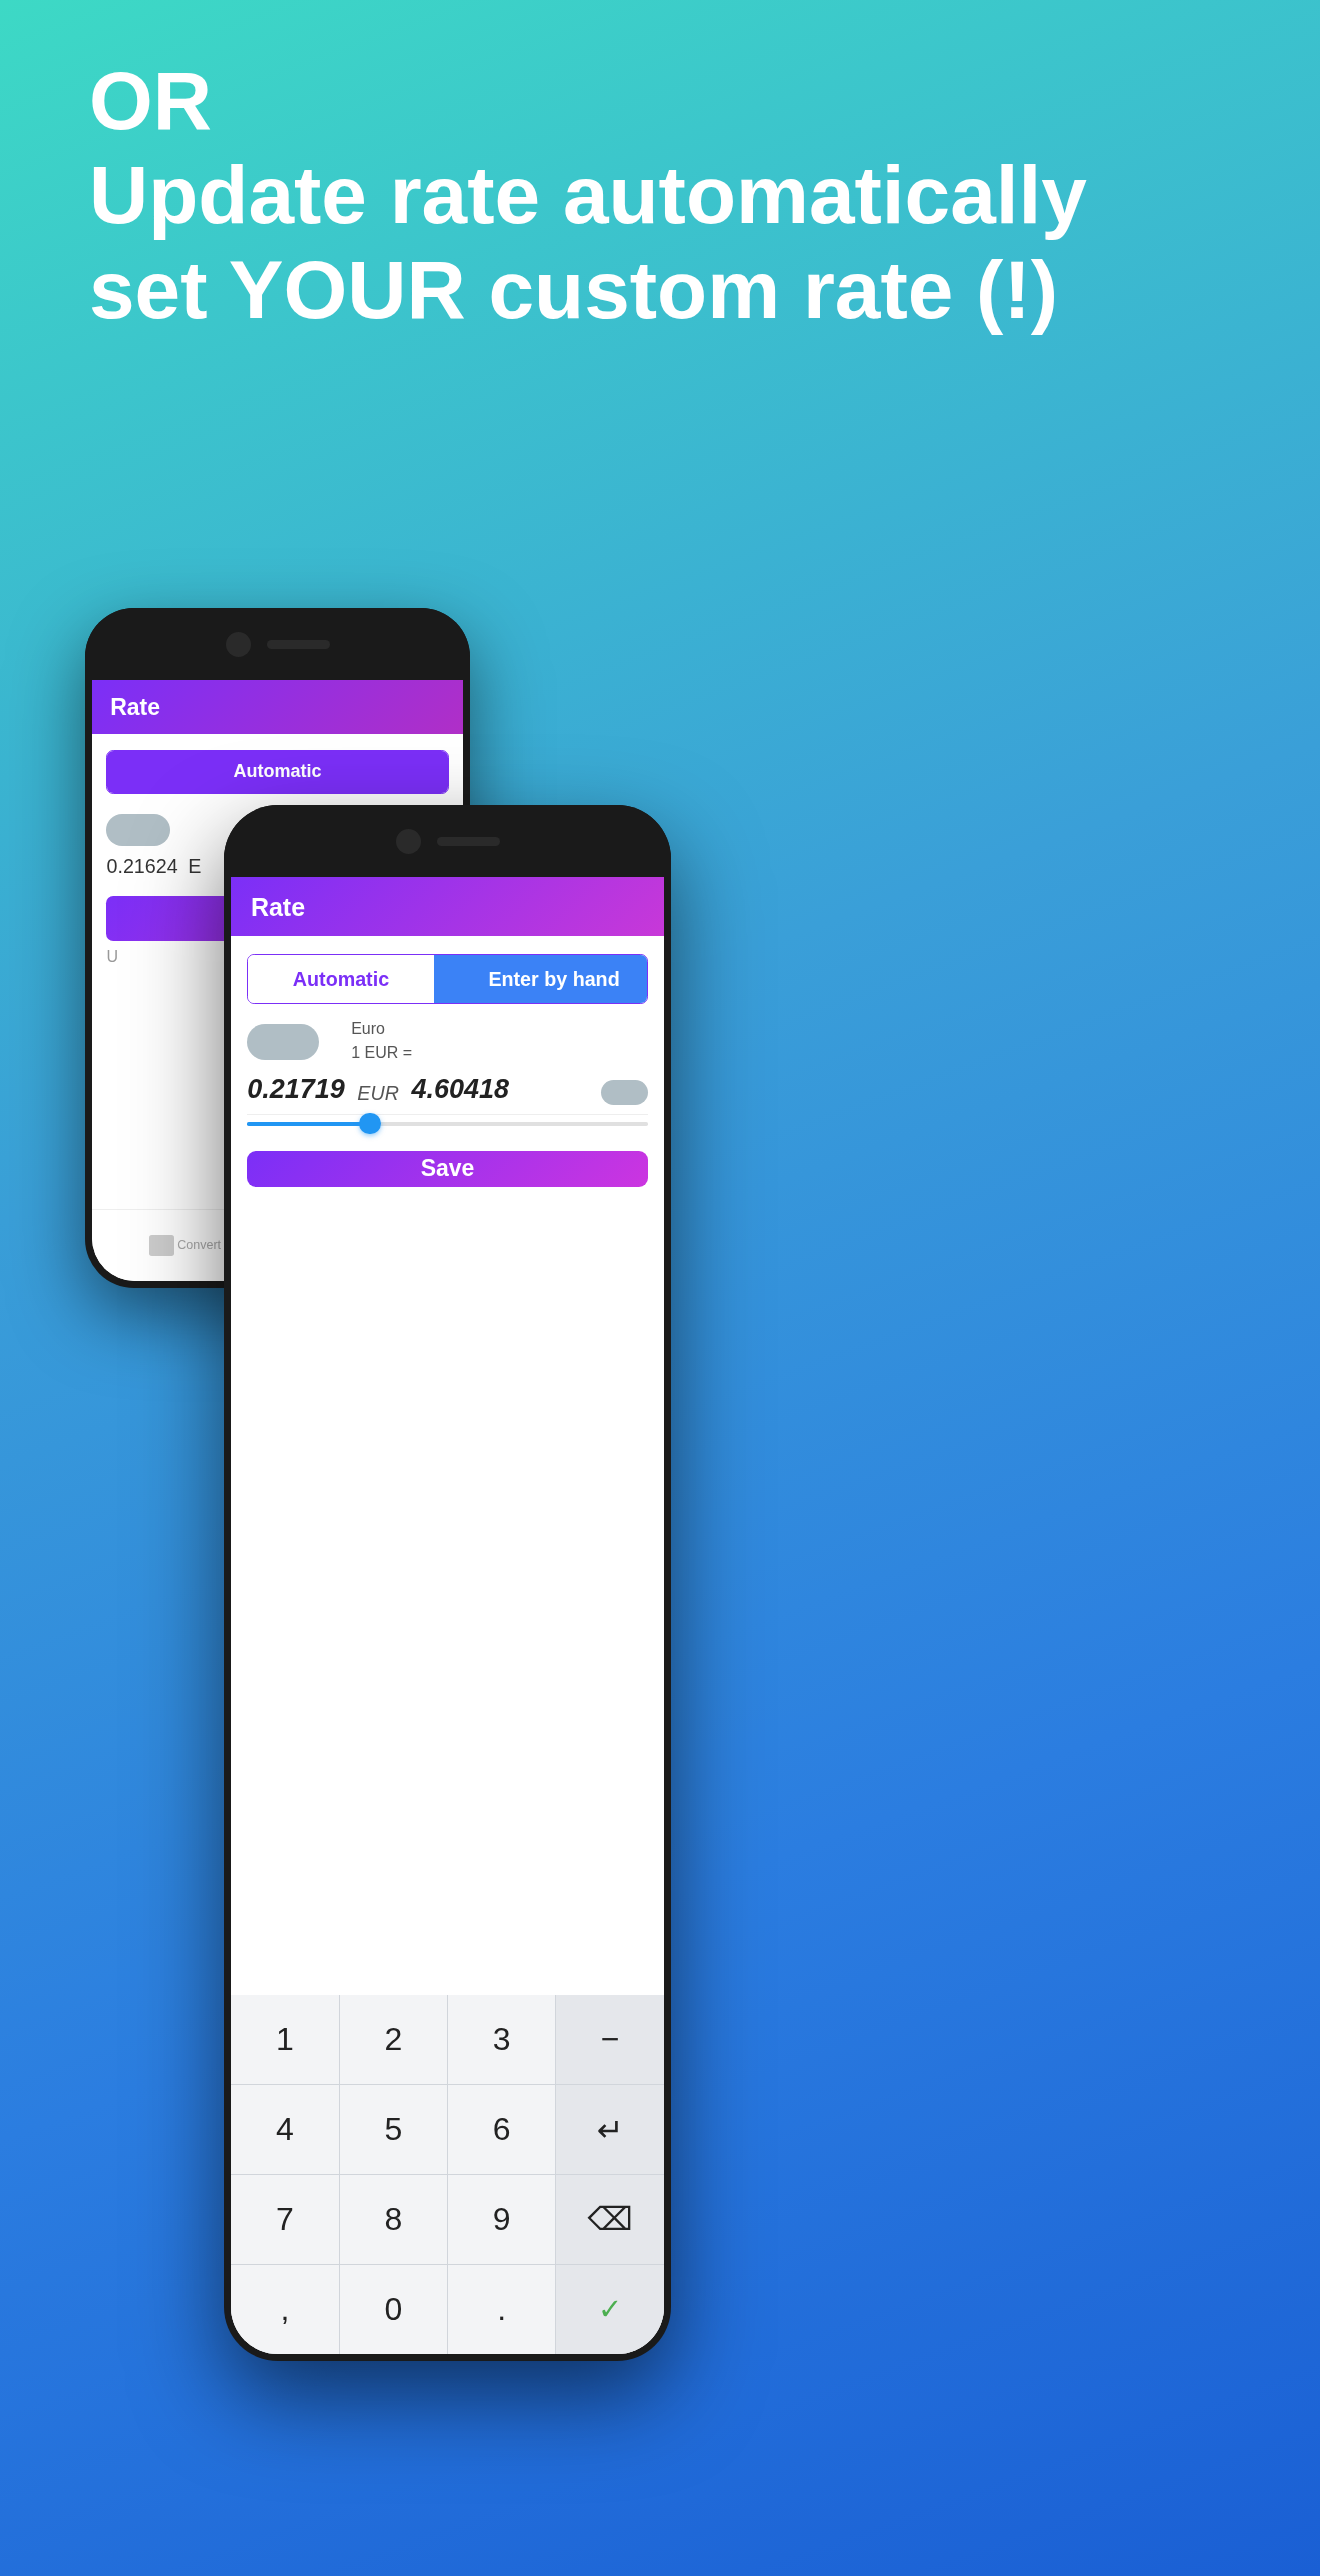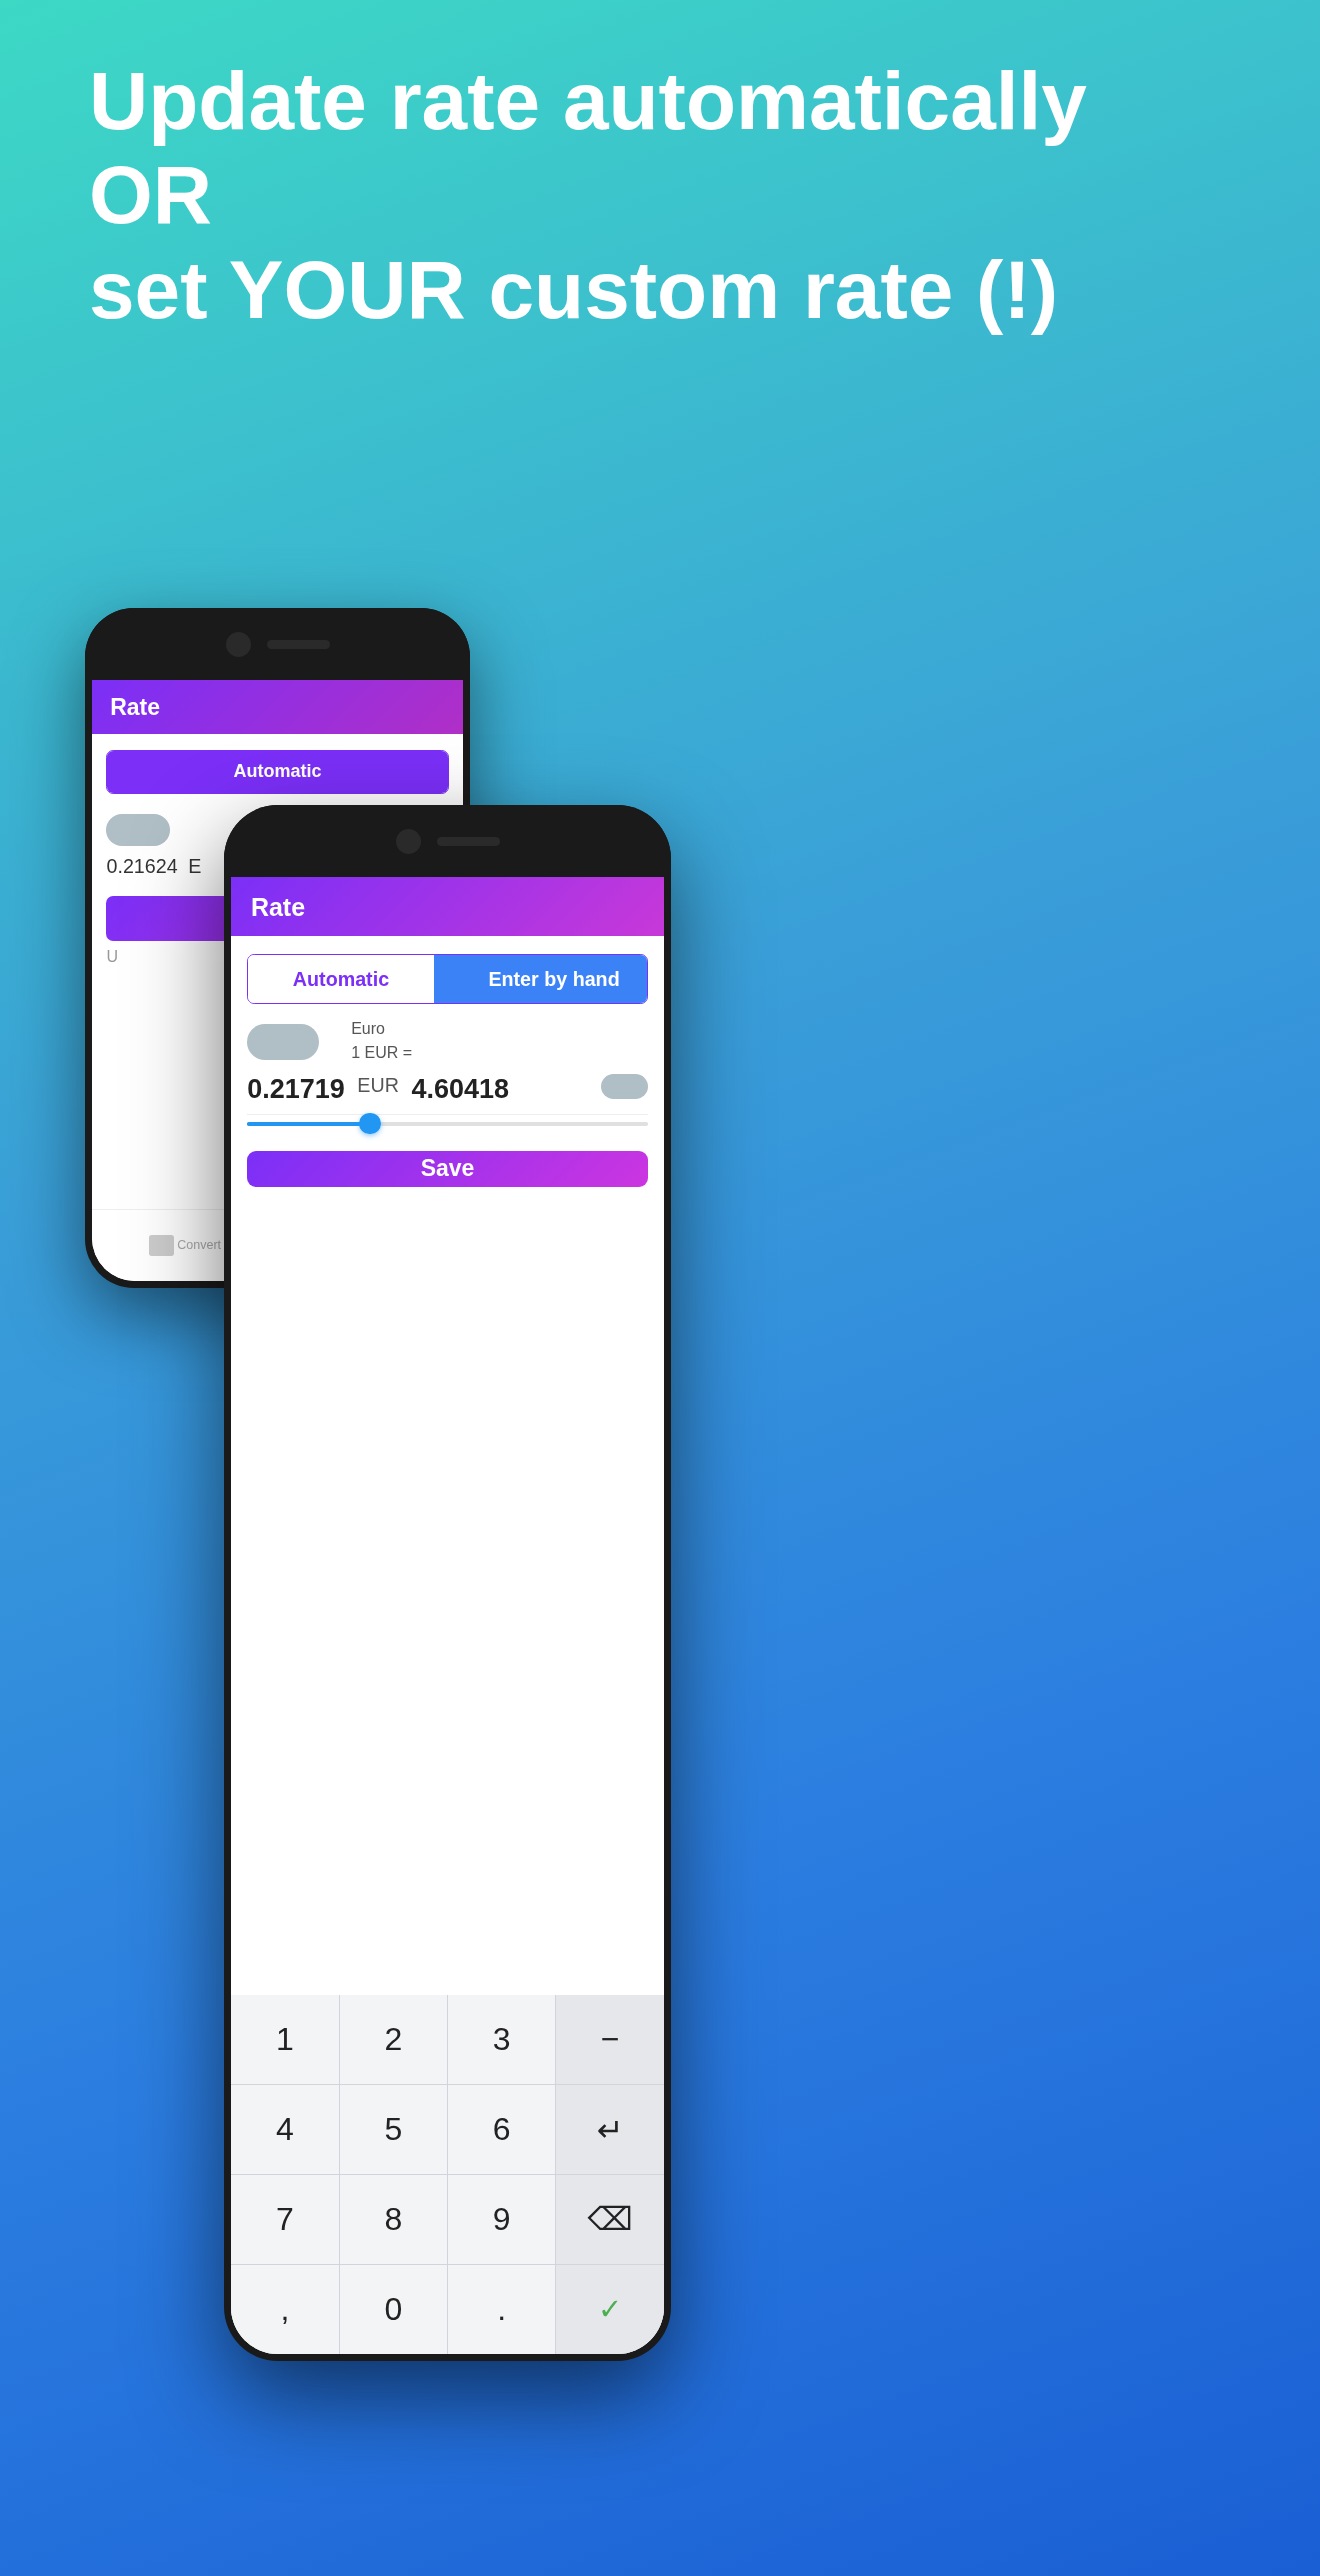--- a/index.html
+++ b/index.html
@@ -261,25 +261,26 @@
     }
 
     .phone-front .euro-label {
       font-size: 16px;
       color: #555;
       line-height: 1.5;
     }
 
     .phone-front .rate-inputs {
       display: flex;
-      align-items: flex-start;
+      align-items: flex-end;
       gap: 12.5px;
       margin-top: 9px;
       padding: 0 0 9px;
       border-bottom: 1.3px solid #eee;
+      font-style: italic;
     }
 
     .phone-front .rate-value {
       font-size: 27px;
       font-weight: 700;
       color: #222;
     }
 
     .phone-front .currency-label {
       font-size: 19.7px;
@@ -370,22 +371,22 @@
 
     .phone-front .key.check {
       background: #e5e7eb;
       color: #4CAF50;
     }
   </style>
 </head>
 <body>
 
 <div class="headline">
+  <div>OR</div>
   <div>Update rate automatically</div>
-  <div>OR</div>
   <div>set YOUR custom rate (!)</div>
 </div>
 
 <div class="phone-back">
   <div class="notch-bar">
     <div class="camera"></div>
     <div class="speaker"></div>
   </div>
   <div class="screen">
     <div class="app-header">Rate</div>

